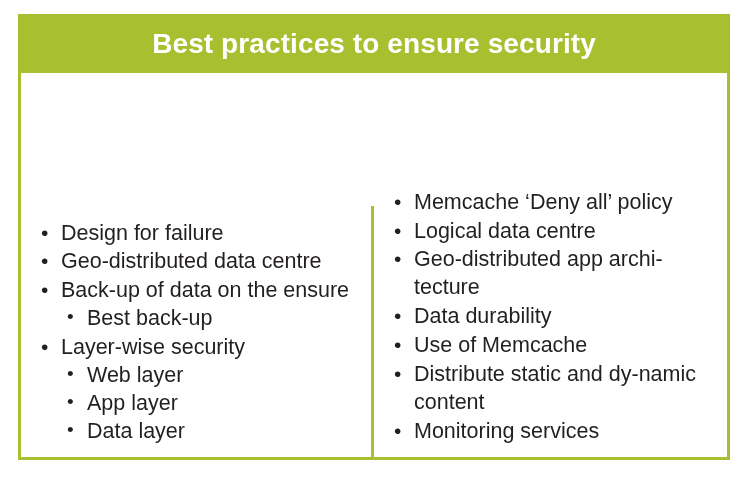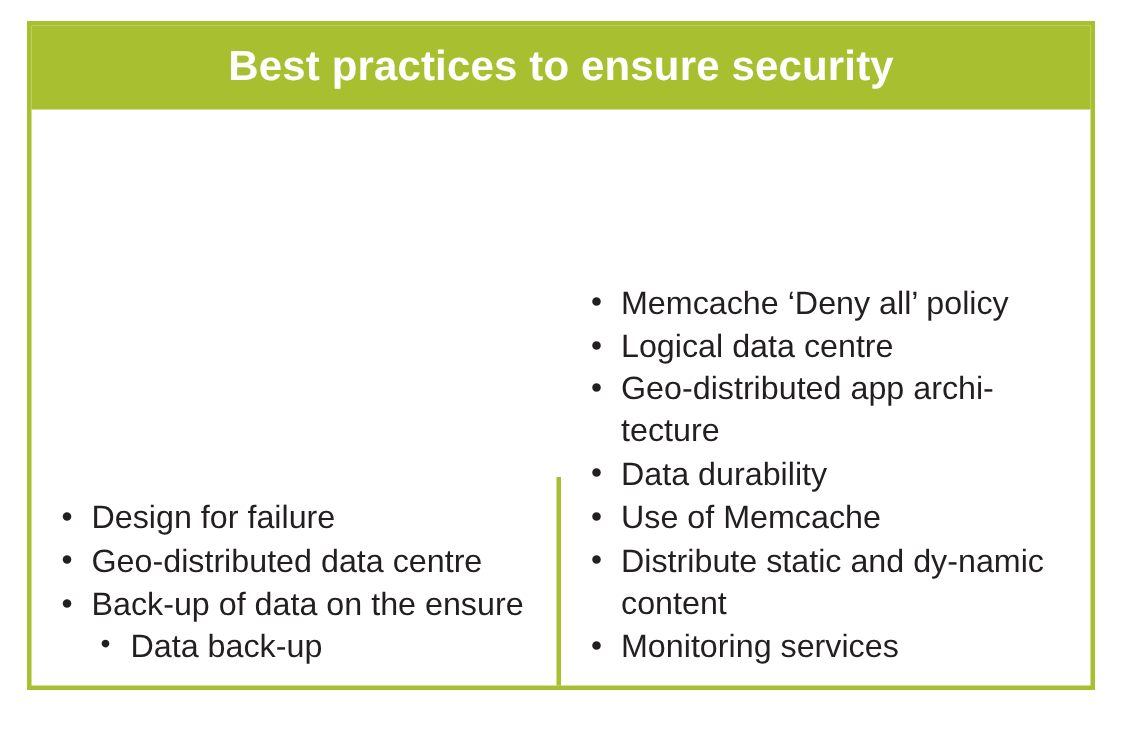--- a/index.html
+++ b/index.html
@@ -115,21 +115,35 @@
         <li>
           <span class="txt">Design for failure</span>
         </li>
         <li>
           <span class="txt">Geo-distributed data centre</span>
         </li>
         <li>
           <span class="txt">Back-up of data on the ensure</span>
           <ul class="lvl2">
             <li>
-              <span>Data back-up</span>
+              <span>Best back-up</span>
+            </li>
+          </ul>
+        </li>
+        <li>
+          <span class="txt">Layer-wise security</span>
+          <ul class="lvl2">
+            <li>
+              <span>Web layer</span>
+            </li>
+            <li>
+              <span>App layer</span>
+            </li>
+            <li>
+              <span>Data layer</span>
             </li>
           </ul>
         </li>
       </ul>
     </div>
 
     <div class="col col-right">
       <ul class="lvl1">
         <li>
           <span class="txt">Memcache ‘Deny all’ policy</span>

